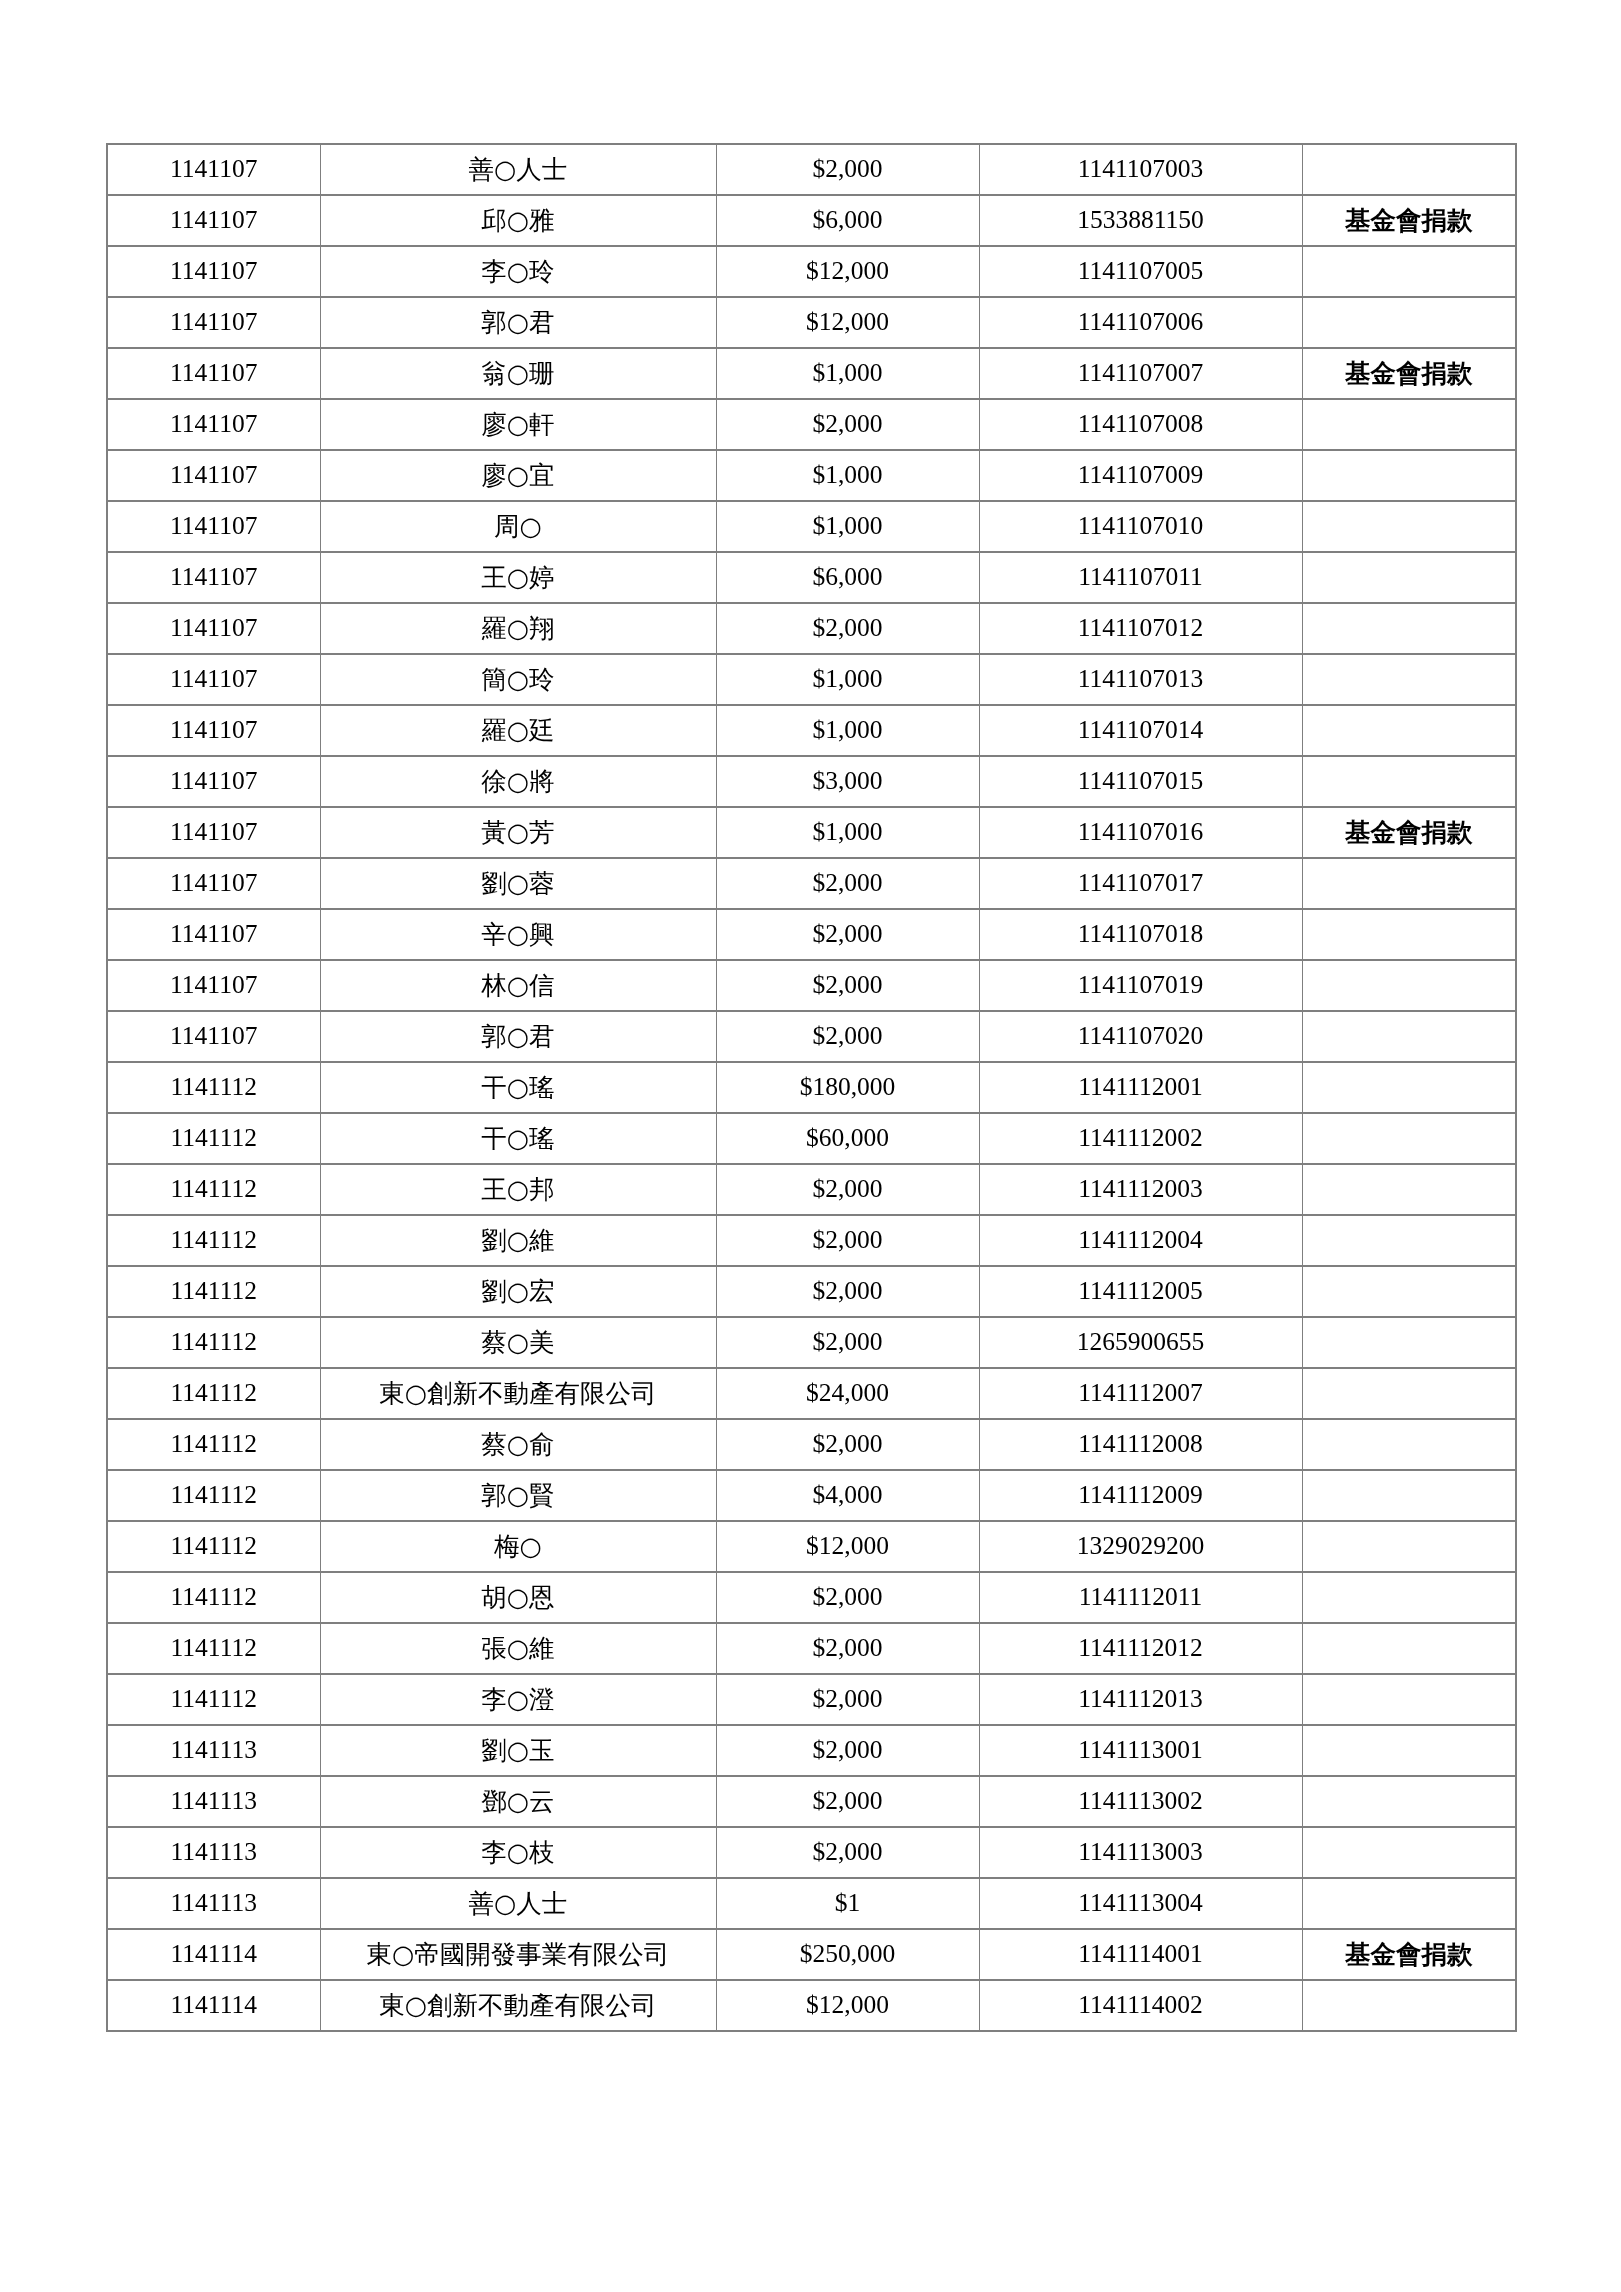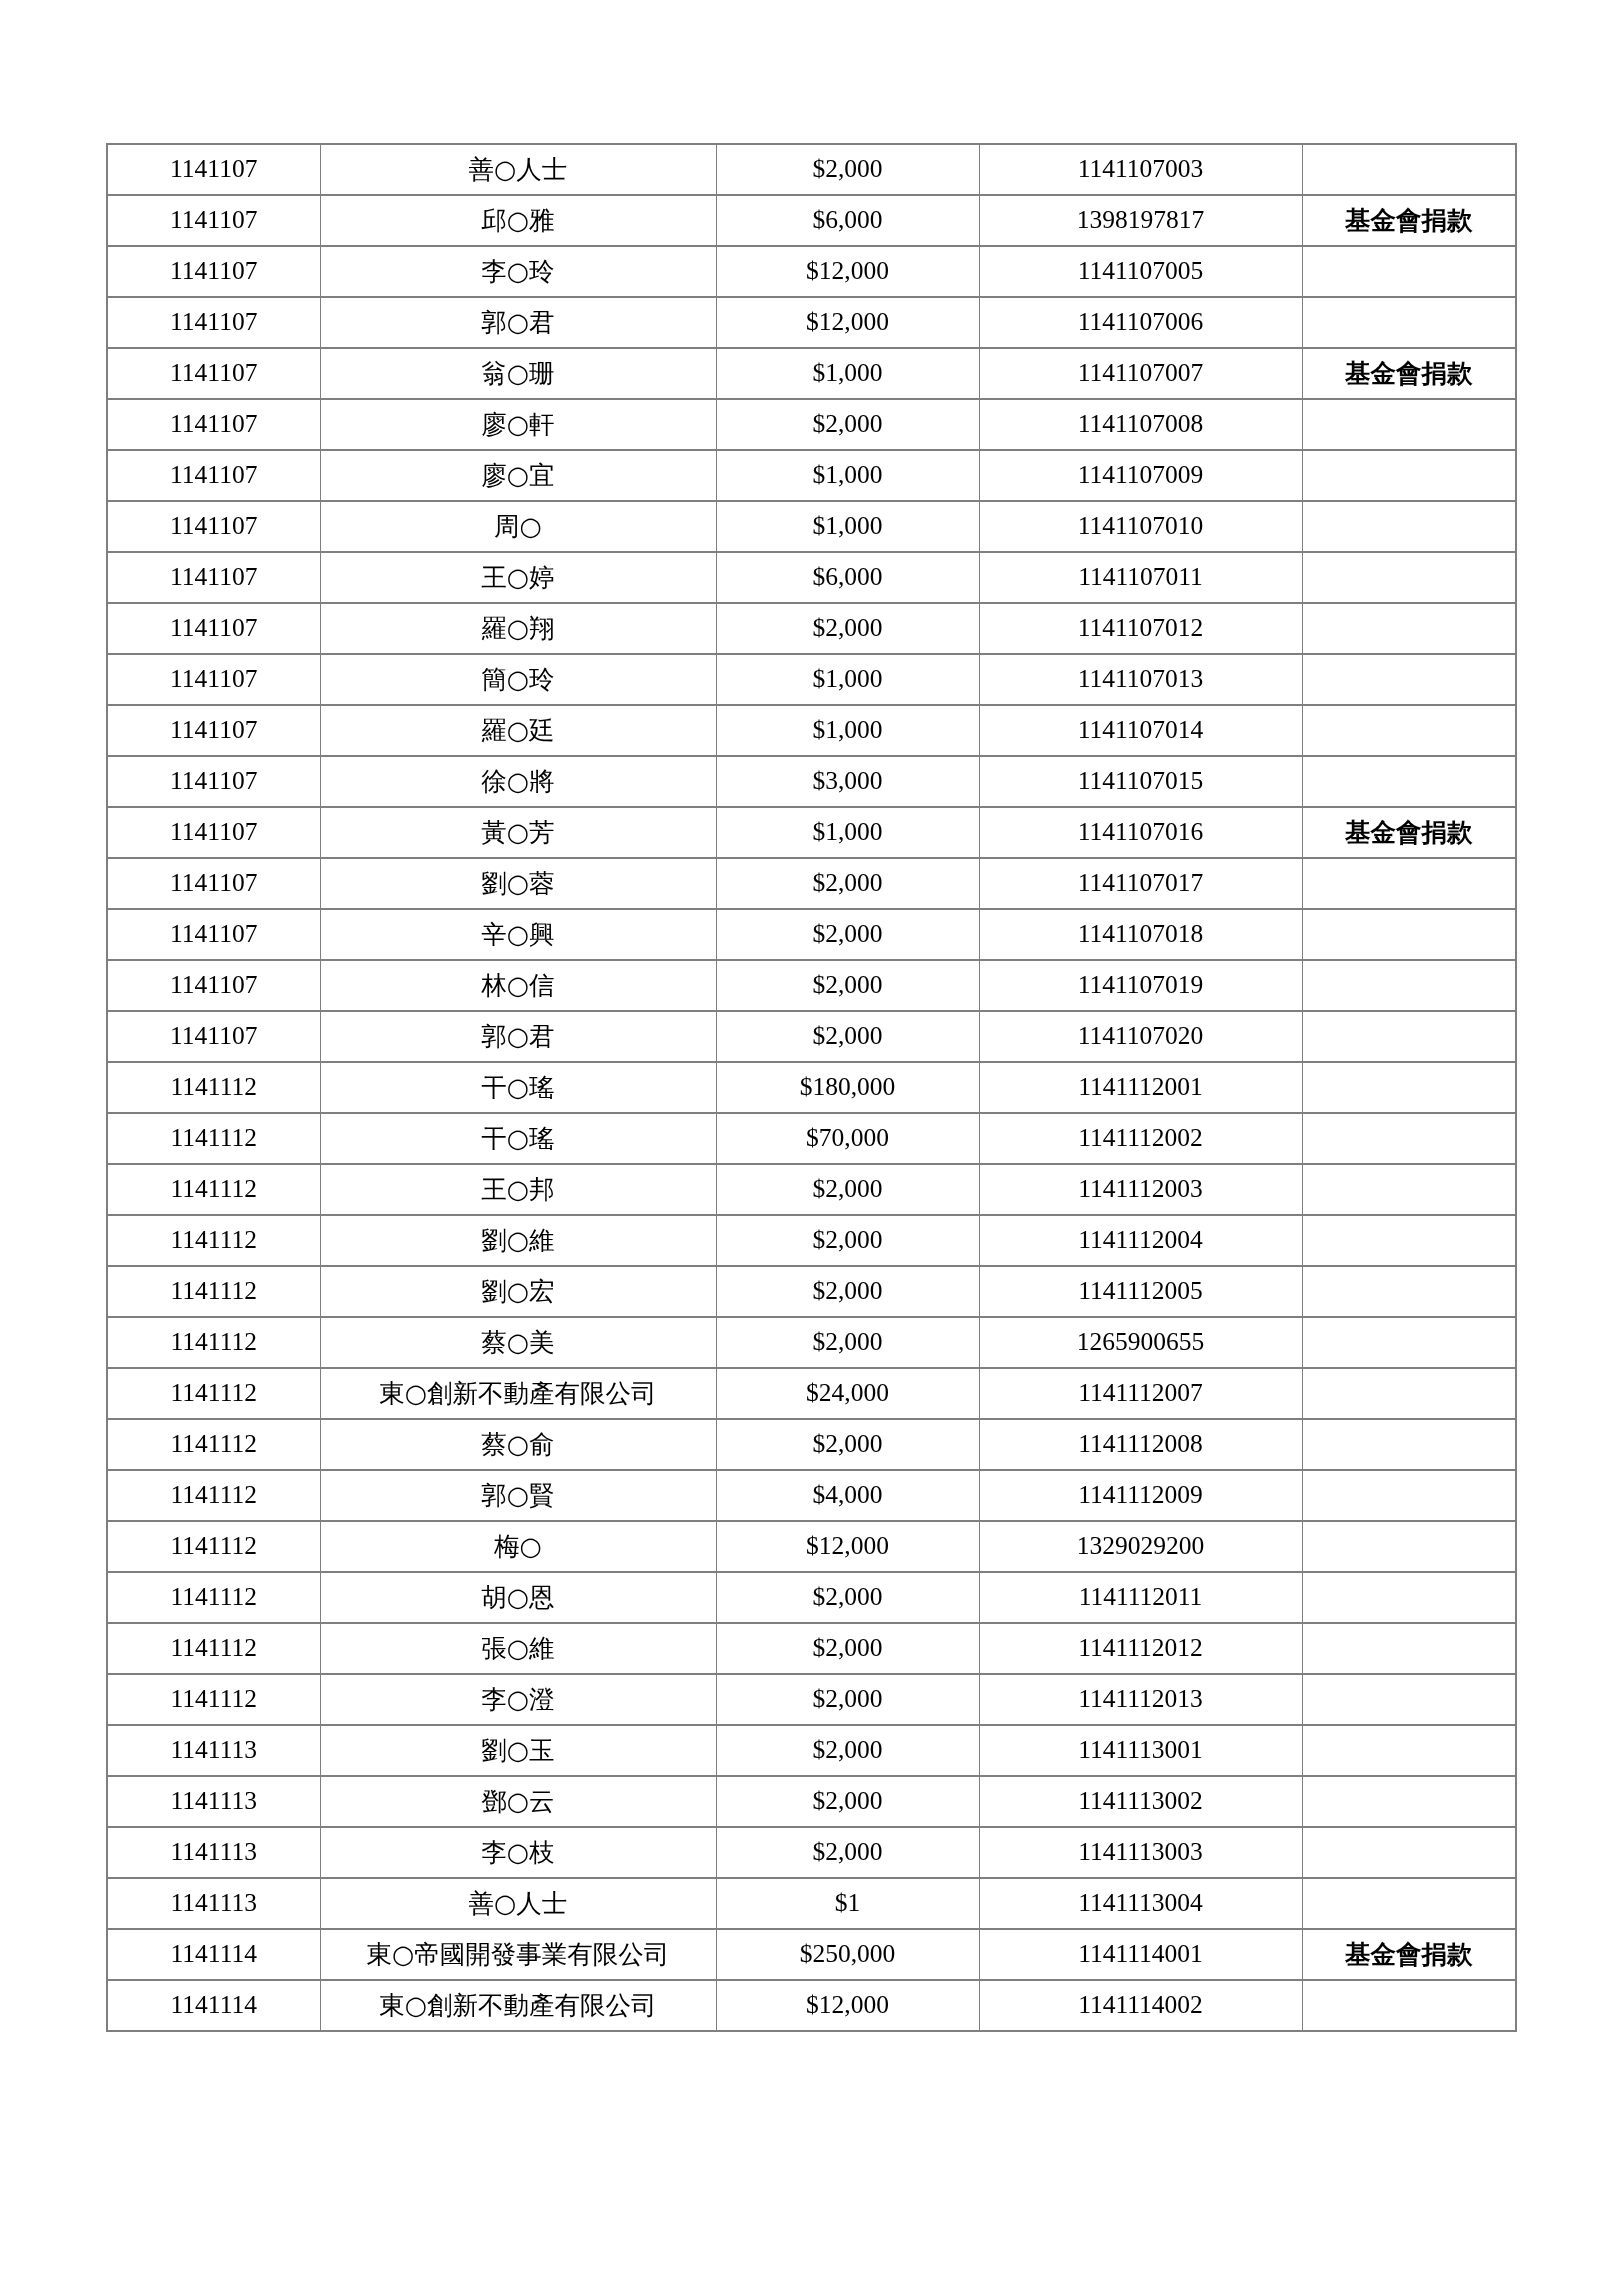--- a/index.html
+++ b/index.html
@@ -87,21 +87,21 @@
             <td>1141107</td>
             <td class="cjk">善○人士</td>
             <td>$2,000</td>
             <td>1141107003</td>
             <td class="note-cell"></td>
           </tr>
           <tr>
             <td>1141107</td>
             <td class="cjk">邱○雅</td>
             <td>$6,000</td>
-            <td>1398197817</td>
+            <td>1533881150</td>
             <td class="note-cell">基金會捐款</td>
           </tr>
           <tr>
             <td>1141107</td>
             <td class="cjk">李○玲</td>
             <td>$12,000</td>
             <td>1141107005</td>
             <td class="note-cell"></td>
           </tr>
           <tr>
@@ -212,21 +212,21 @@
           <tr>
             <td>1141112</td>
             <td class="cjk">干○瑤</td>
             <td>$180,000</td>
             <td>1141112001</td>
             <td class="note-cell"></td>
           </tr>
           <tr>
             <td>1141112</td>
             <td class="cjk">干○瑤</td>
-            <td>$70,000</td>
+            <td>$60,000</td>
             <td>1141112002</td>
             <td class="note-cell"></td>
           </tr>
           <tr>
             <td>1141112</td>
             <td class="cjk">王○邦</td>
             <td>$2,000</td>
             <td>1141112003</td>
             <td class="note-cell"></td>
           </tr>

